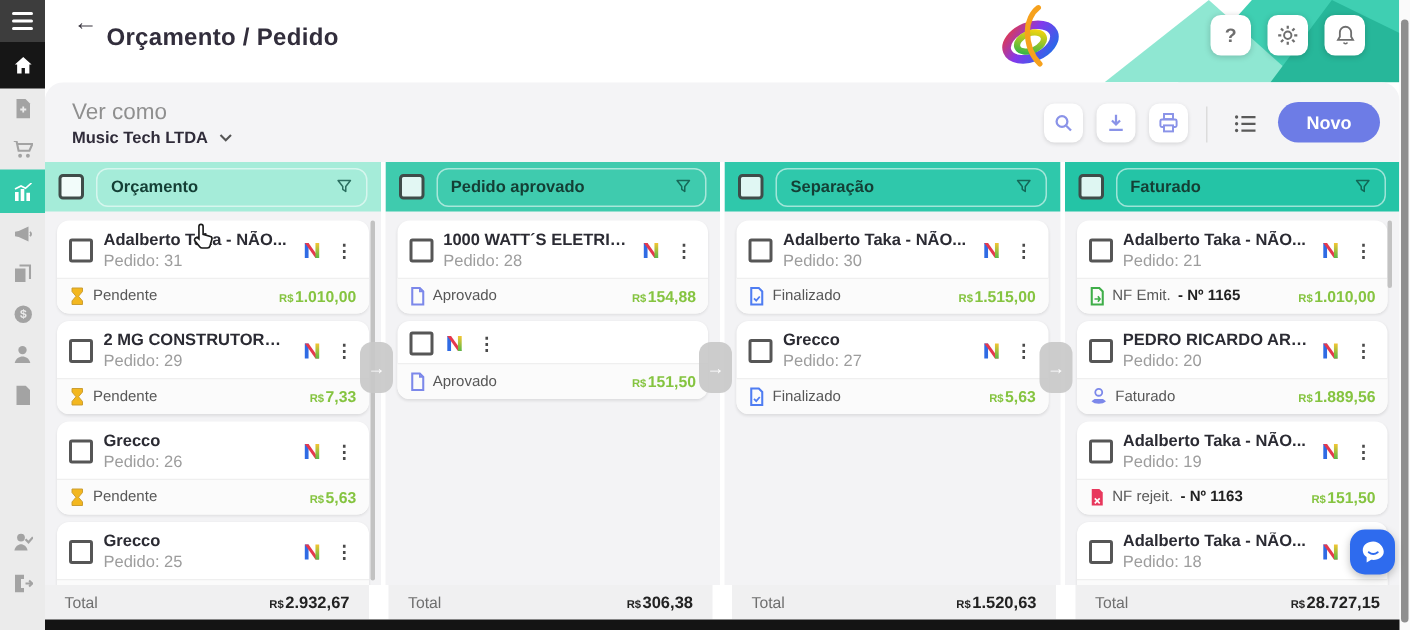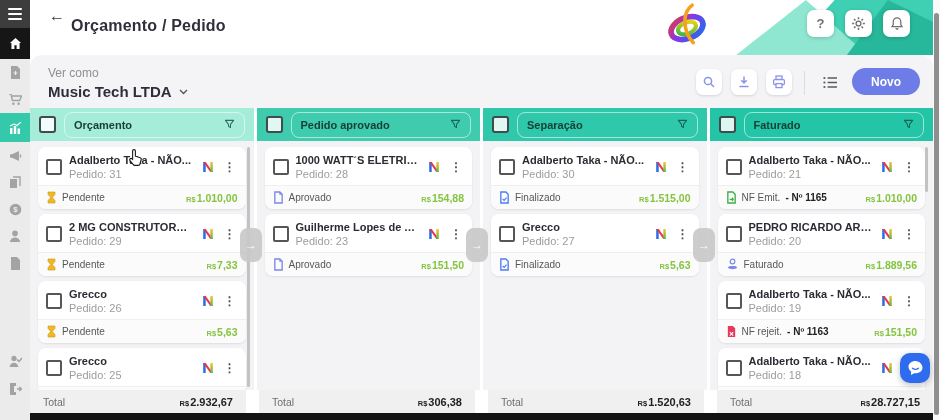--- a/index.html
+++ b/index.html
@@ -32,22 +32,22 @@
         box-shadow:0 1px 4px rgba(0,0,0,.18);font-size:13px;font-weight:600;cursor:pointer;}
 
   
   .pagebar{position:absolute;right:0;top:0;width:7px;height:420px;background:#fafafa;z-index:40;}
   .pagebar .thumb{position:absolute;left:1px;right:1px;top:13px;bottom:5px;background:#8f8f8f;border-radius:3px;}
 
   
   .panel{position:absolute;left:30px;top:55px;width:903px;height:358px;background:#f4f4f6;
          border-radius:12px 12px 0 0;overflow:hidden;}
   .ver-como{position:absolute;left:18px;top:11px;}
-  .vc-label{font-size:12px;color:#8f8f8f;}
-  .vc-value{font-size:15px;font-weight:700;color:#302c3a;display:flex;align-items:center;gap:7px;margin-top:3px;cursor:pointer;}
+  .vc-label{font-size:15px;color:#8f8f8f;}
+  .vc-value{font-size:11px;font-weight:700;color:#302c3a;display:flex;align-items:center;gap:7px;margin-top:3px;cursor:pointer;}
   .actions{position:absolute;right:13px;top:13px;display:flex;align-items:flex-end;gap:9px;}
   .abtn{width:26px;height:26px;background:#fff;border-radius:7px;color:#8a93e8;
         box-shadow:0 1px 3px rgba(0,0,0,.13);cursor:pointer;}
   .vdiv{width:1px;height:24px;background:#dcdcdc;margin:0 3px;}
   .list-btn{color:#5a5a5a;background:transparent;box-shadow:none;}
   .novo{height:27px;padding:0 19px;background:#6d7ce6;color:#fff;border-radius:15px;
         font-weight:700;font-size:12px;cursor:pointer;}
 
   
   .board{position:absolute;left:0;top:53px;right:0;bottom:23px;display:flex;gap:3px;background:#fff;}
@@ -456,24 +456,20 @@
                   <path d="M7.5 1v2.5H10" fill="none" stroke="#7c88ea" stroke-width="1.2"></path>
                 </svg>
               </span>
               <span class="stext">Aprovado</span>
               <span class="price"><span class="cur">R$</span><span>154,88</span></span>
             </div>
           </div>
           <div class="card">
             <div class="card-top">
               <span class="ccb"></span>
-              <div class="ct">
-                <div class="t">Guilherme Lopes de A...</div>
-                <div class="s">Pedido: 23</div>
-              </div>
               <span class="nlogo">
                 <svg width="14" height="14" viewBox="0 0 14 14">
                   <defs>
                     <linearGradient id="gN" x1="0" y1="0" x2="0" y2="1">
                       <stop offset="0" stop-color="#f5c531"></stop>
                       <stop offset="1" stop-color="#58b947"></stop>
                     </linearGradient>
                   </defs>
                   <path d="M2.2 12V2h2.5v10z" fill="#2f6be4"></path>
                   <path d="M2.2 2h2.5l7.1 10H9.3z" fill="#e5384d"></path>

